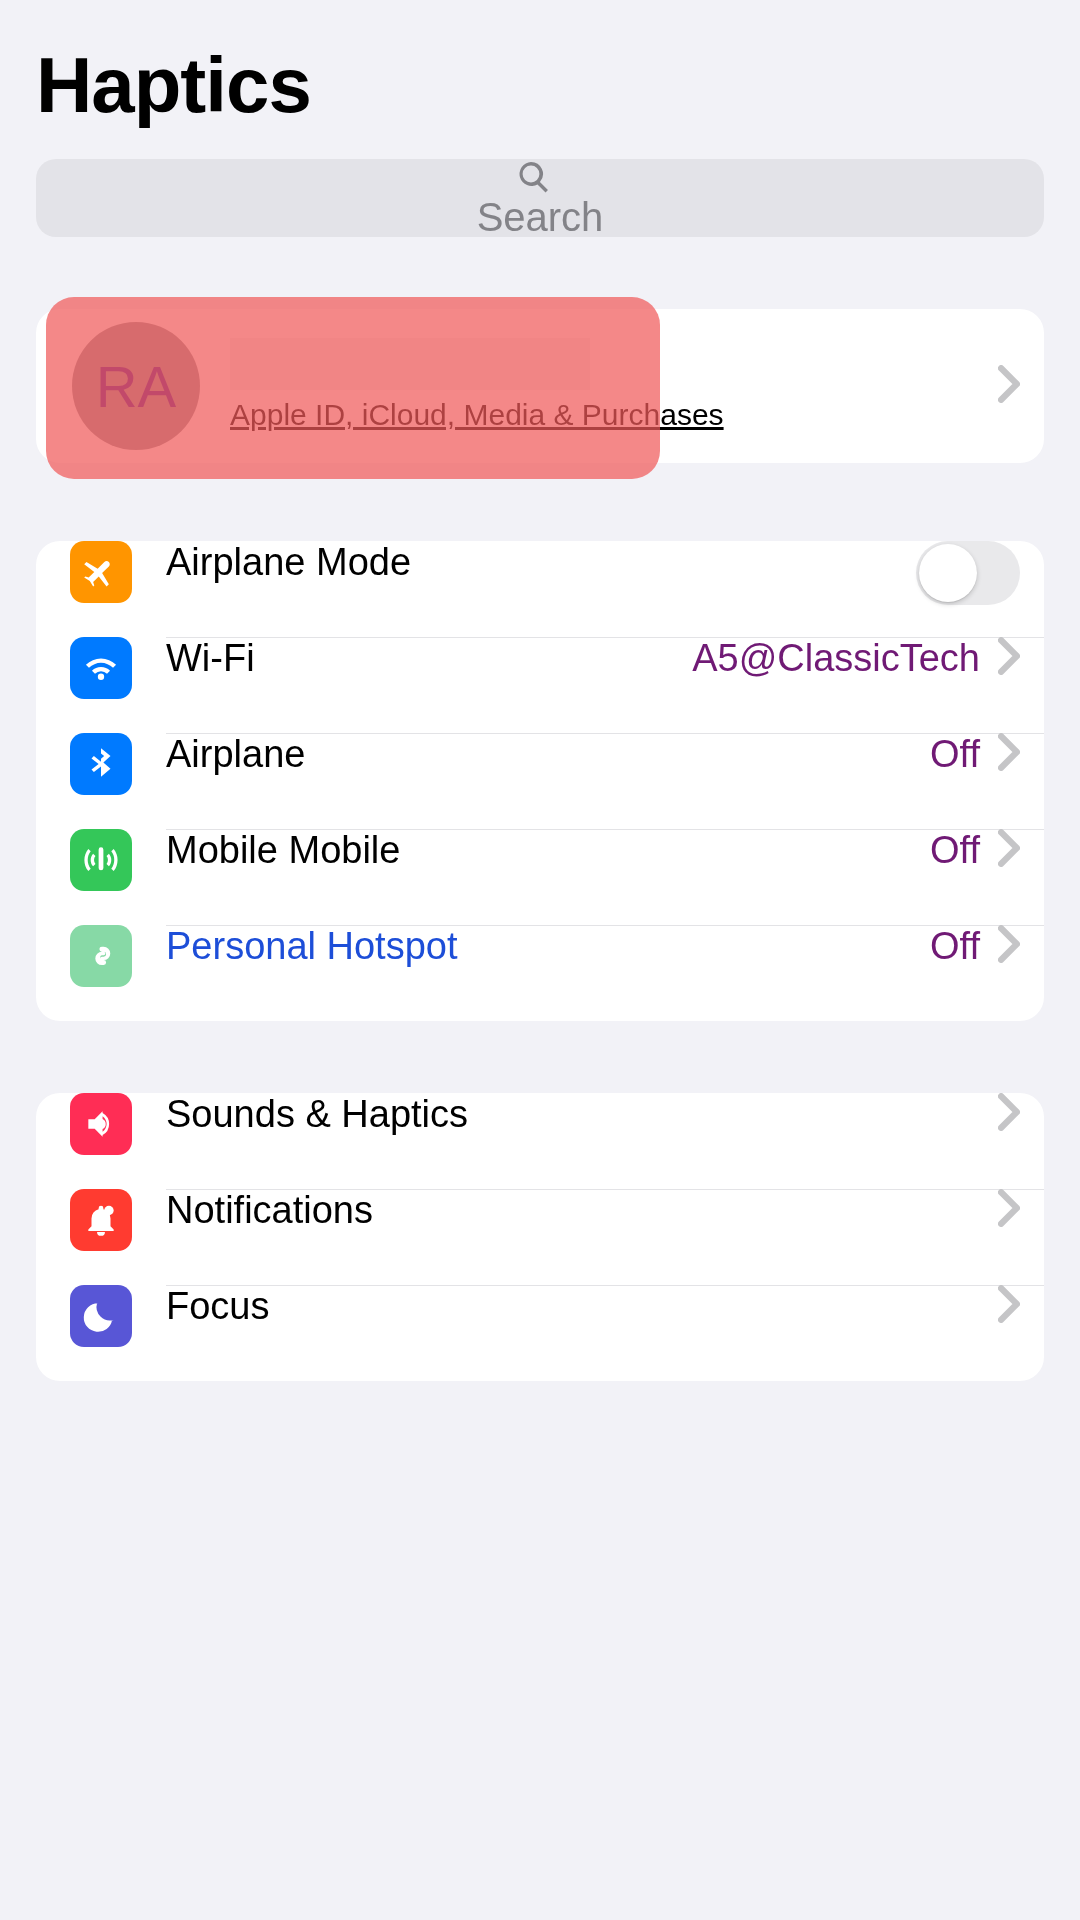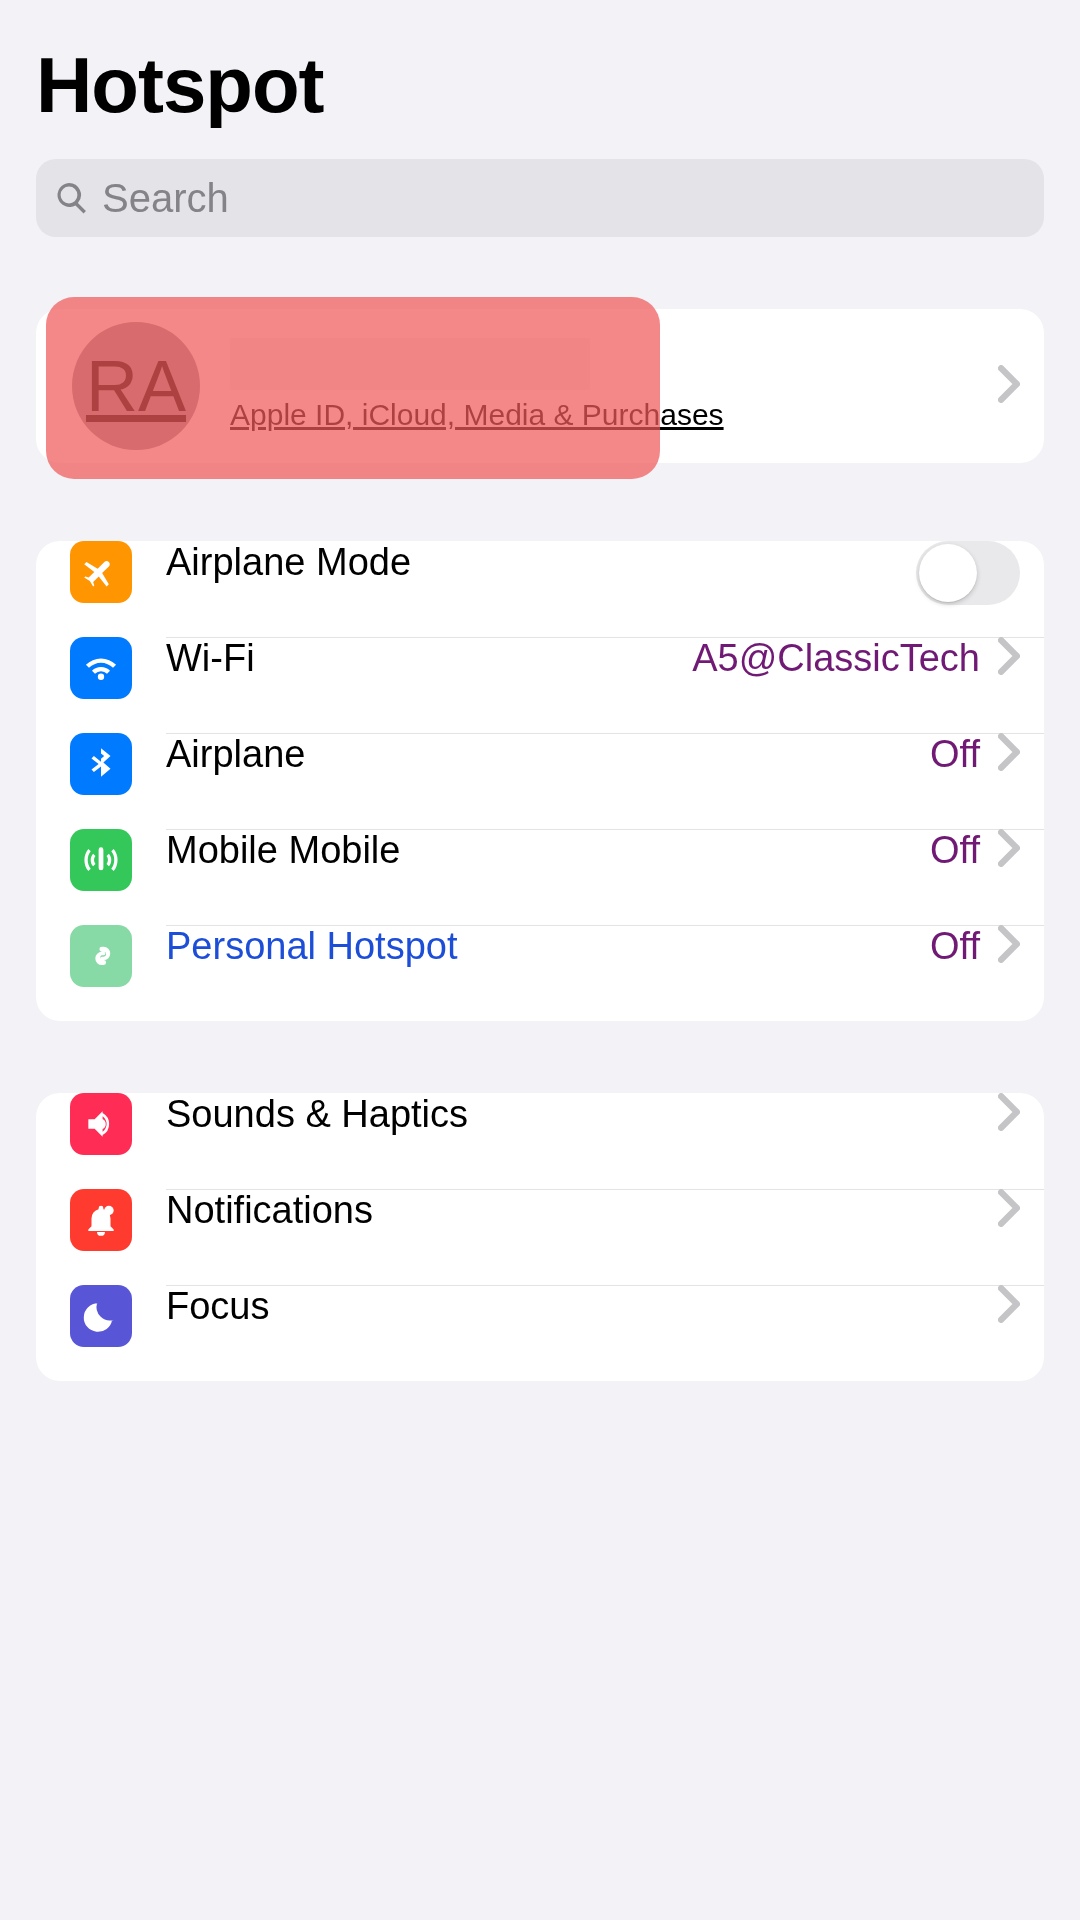--- a/index.html
+++ b/index.html
@@ -20,20 +20,21 @@
       color: #000;
       margin-bottom: 28px;
     }
     .search-bar {
       background: #e3e3e8;
       border-radius: 20px;
       height: 78px;
       display: flex;
       align-items: center;
       padding: 0 18px;
+      flex-direction: column;
     }
     .search-bar svg {
       width: 36px;
       height: 36px;
       fill: #838388;
       margin-right: 12px;
       flex-shrink: 0;
     }
     .search-placeholder {
       color: #838388;
@@ -61,30 +62,29 @@
       background: rgba(240, 90, 90, 0.72);
       border-radius: 28px;
       z-index: 2;
       pointer-events: none;
     }
     .avatar {
       width: 128px;
       height: 128px;
       border-radius: 50%;
       background: #98989d;
-      color: #000000;
+      color: #4c1d95;
       display: flex;
       align-items: center;
       justify-content: center;
-      font-size: 72px;
+      font-size: 58px;
       font-weight: 500;
       flex-shrink: 0;
       position: relative;
       z-index: 1;
-      text-decoration: underline;
     }
     .profile-text {
       margin-left: 30px;
       flex: 1;
       position: relative;
       z-index: 1;
     }
     .profile-name-redact {
       width: 360px;
       height: 52px;
@@ -188,21 +188,21 @@
     .ic-notif { background: #ff3b30; }
     .ic-sound { background: #ff2d55; }
     .ic-focus { background: #5856d6; }
     .ic-screentime { background: #5856d6; }
   </style>
 </head>
 <body>
 
 <div class="container">
 
-  <h1 class="page-title">Hotspot</h1>
+  <h1 class="page-title">Haptics</h1>
 
   <div class="search-bar">
     <svg viewBox="0 0 24 24">
         <path d="M10 2a8 8 0 015.93 13.33l5.37 5.37-1.6 1.6-5.37-5.37A8 8 0 1110 2zm0 2.4A5.6 5.6 0 1010 15.6 5.6 5.6 0 0010 4.4z"></path>
       </svg>
     <span class="search-placeholder">Search</span>
   </div>
 
   <div class="profile-wrap">
     <div class="profile-card">

